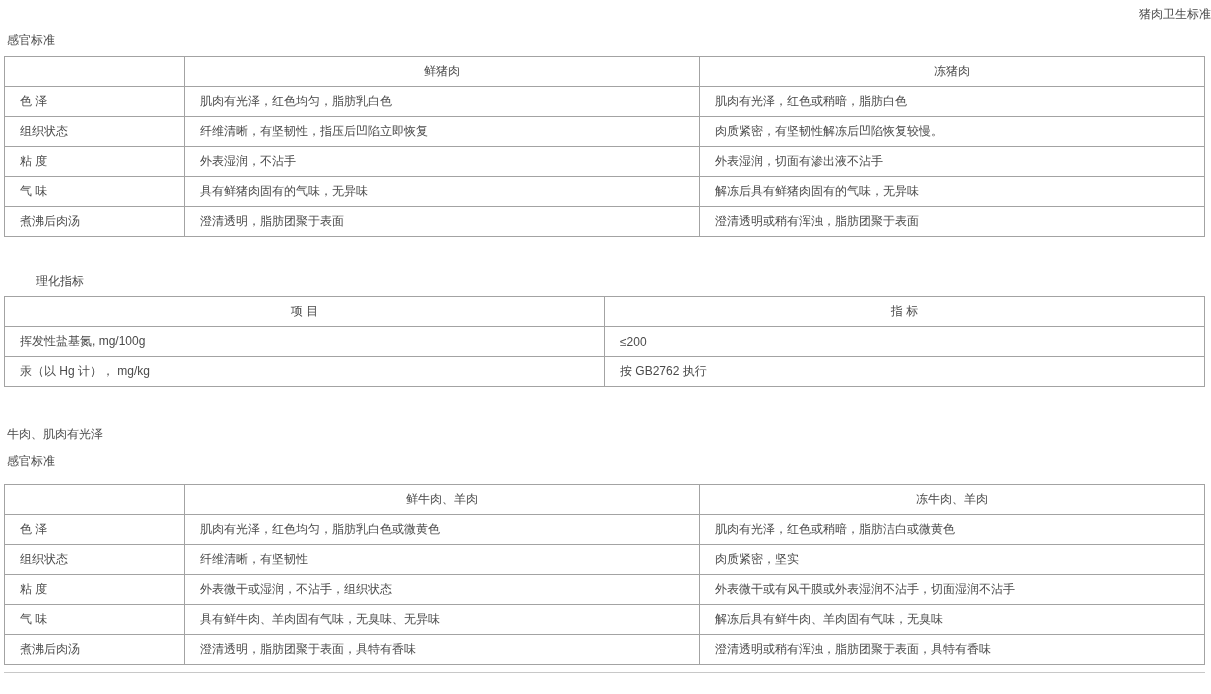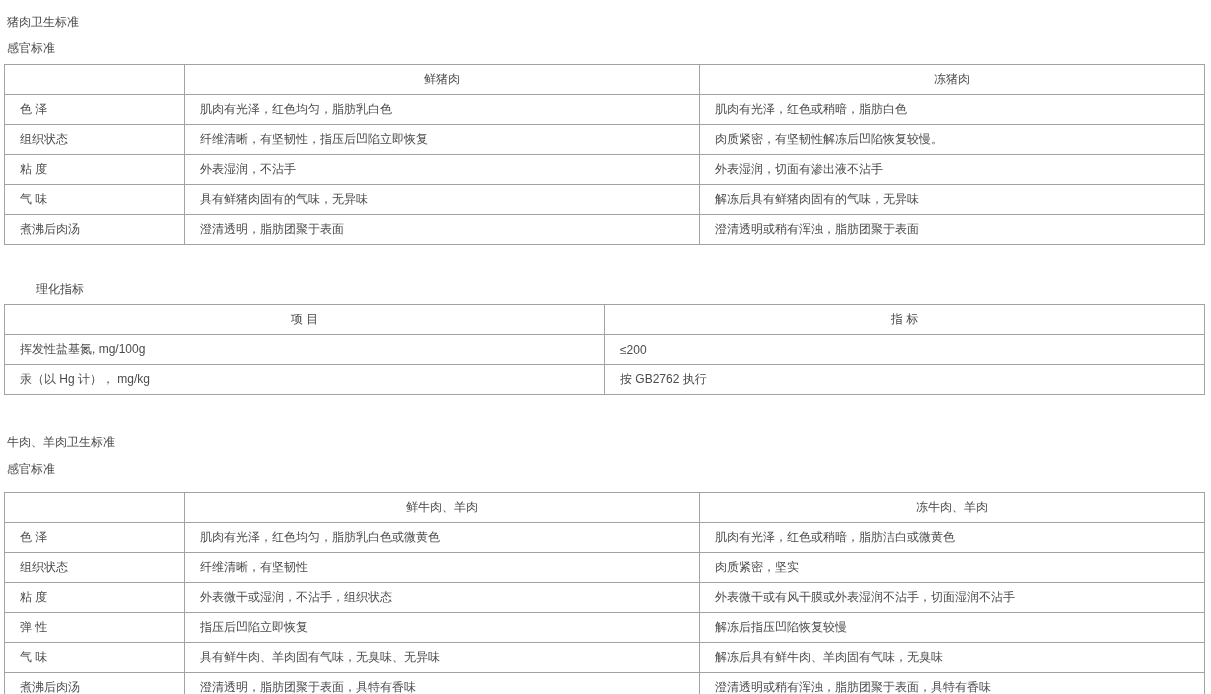--- a/index.html
+++ b/index.html
@@ -20,21 +20,21 @@
     width: 1211px;
     height: 694px;
   }
   .heading {
     margin-left: 7px;
     line-height: 14px;
     font-size: 12px;
     color: #4a4a4a;
     white-space: pre;
   }
-  .h-title1   { margin-top: 15px; }
+  .h-title1   { margin-top: 7px; text-align: right; }
   .h-sub1     { margin-top: 12px; }
   .h-sub2     { margin-top: 37px; margin-left: 36px; }
   .h-title2   { margin-top: 40px; }
   .h-sub3     { margin-top: 13px; }
 
   table.std {
     border-collapse: collapse;
     table-layout: fixed;
     width: 1201px;
     margin-left: 4px;
@@ -128,21 +128,21 @@
       <td>挥发性盐基氮, mg/100g</td>
       <td>≤200</td>
     </tr>
     <tr>
       <td>汞（以 Hg 计）， mg/kg</td>
       <td>按 GB2762 执行</td>
     </tr>
   </tbody>
     </table>
 
-  <div class="heading h-title2">牛肉、羊肉卫生标准</div>
+  <div class="heading h-title2">牛肉、肌肉有光泽</div>
   <div class="heading h-sub3">感官标准</div>
 
   <table class="std t3">
     <colgroup>
         <col style="width:180px">
         <col style="width:515px">
         <col>
       </colgroup>
     <tbody>
         <tr class="head">
@@ -159,25 +159,20 @@
       <td>组织状态</td>
       <td>纤维清晰，有坚韧性</td>
       <td>肉质紧密，坚实</td>
     </tr>
     <tr>
       <td>粘 度</td>
       <td>外表微干或湿润，不沾手，组织状态</td>
       <td>外表微干或有风干膜或外表湿润不沾手，切面湿润不沾手</td>
     </tr>
     <tr>
-      <td>弹 性</td>
-      <td>指压后凹陷立即恢复</td>
-      <td>解冻后指压凹陷恢复较慢</td>
-    </tr>
-    <tr>
       <td>气 味</td>
       <td>具有鲜牛肉、羊肉固有气味，无臭味、无异味</td>
       <td>解冻后具有鲜牛肉、羊肉固有气味，无臭味</td>
     </tr>
     <tr>
       <td>煮沸后肉汤</td>
       <td>澄清透明，脂肪团聚于表面，具特有香味</td>
       <td>澄清透明或稍有浑浊，脂肪团聚于表面，具特有香味</td>
     </tr>
   </tbody>

